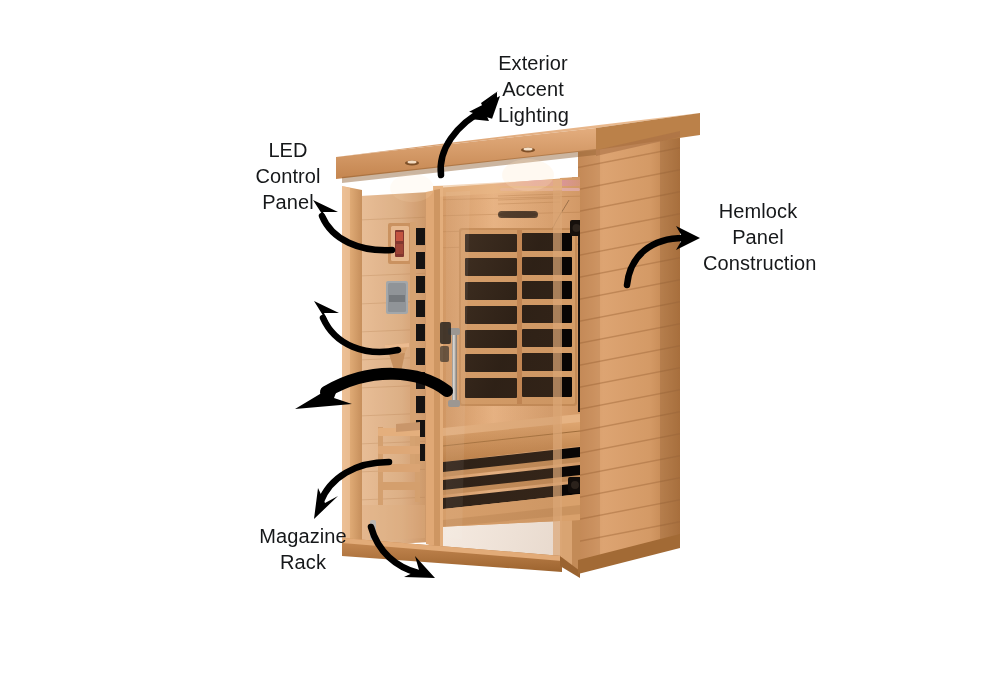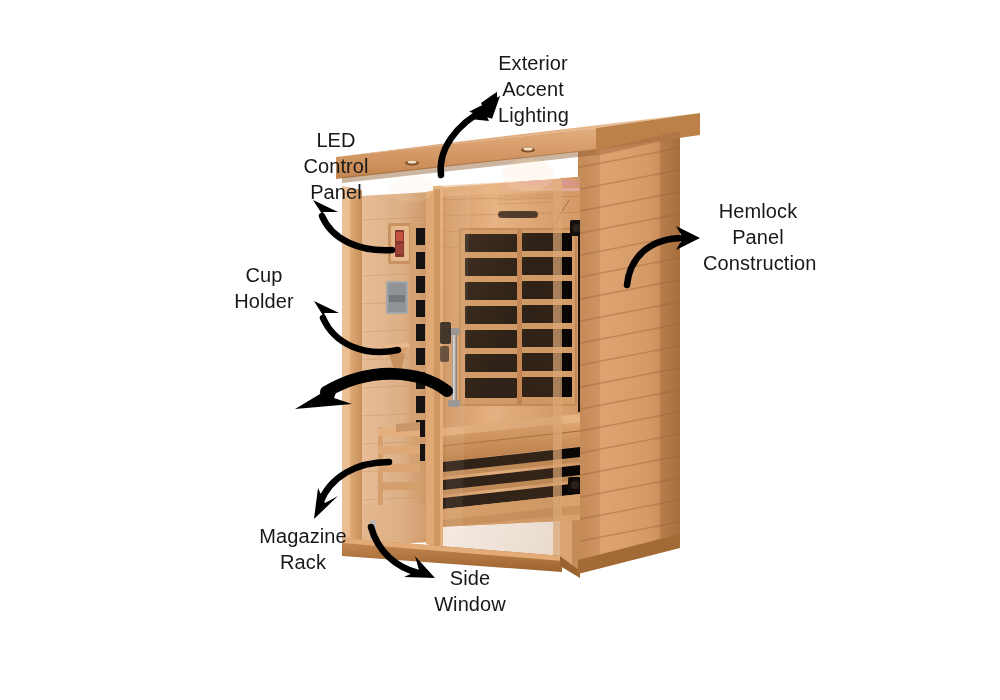--- a/index.html
+++ b/index.html
@@ -412,32 +412,28 @@
       </g>
     </g>
   </svg>
 
   <div class="label-layer" style="position:absolute;left:0;top:0;width:1000px;height:613px;text-decoration:underline;">
 
     <div class="callout" style="left:498px; top:50px; width:70px;">Exterior
 Accent
 Lighting</div>
 
-    <div class="callout" style="left:249px; top:127px; width:78px;margin-left:48px;">LED
+    <div class="callout" style="left:249px; top:137px; width:78px;">LED
 Control
 Panel</div>
 
     <div class="callout" style="left:703px; top:198px; width:110px;">Hemlock
 Panel
 Construction</div>
 
-    <div class="callout" style="left:228px; top:262px; width:72px;">Cup
-Holder</div>
 
 
     <div class="callout" style="left:240px; top:523px; width:100px;margin-left:13px;">Magazine
 Rack</div>
 
-    <div class="callout" style="left:430px; top:565px; width:80px;">Side
-Window</div>
   </div>
 
 </div>
 
 </body></html>

